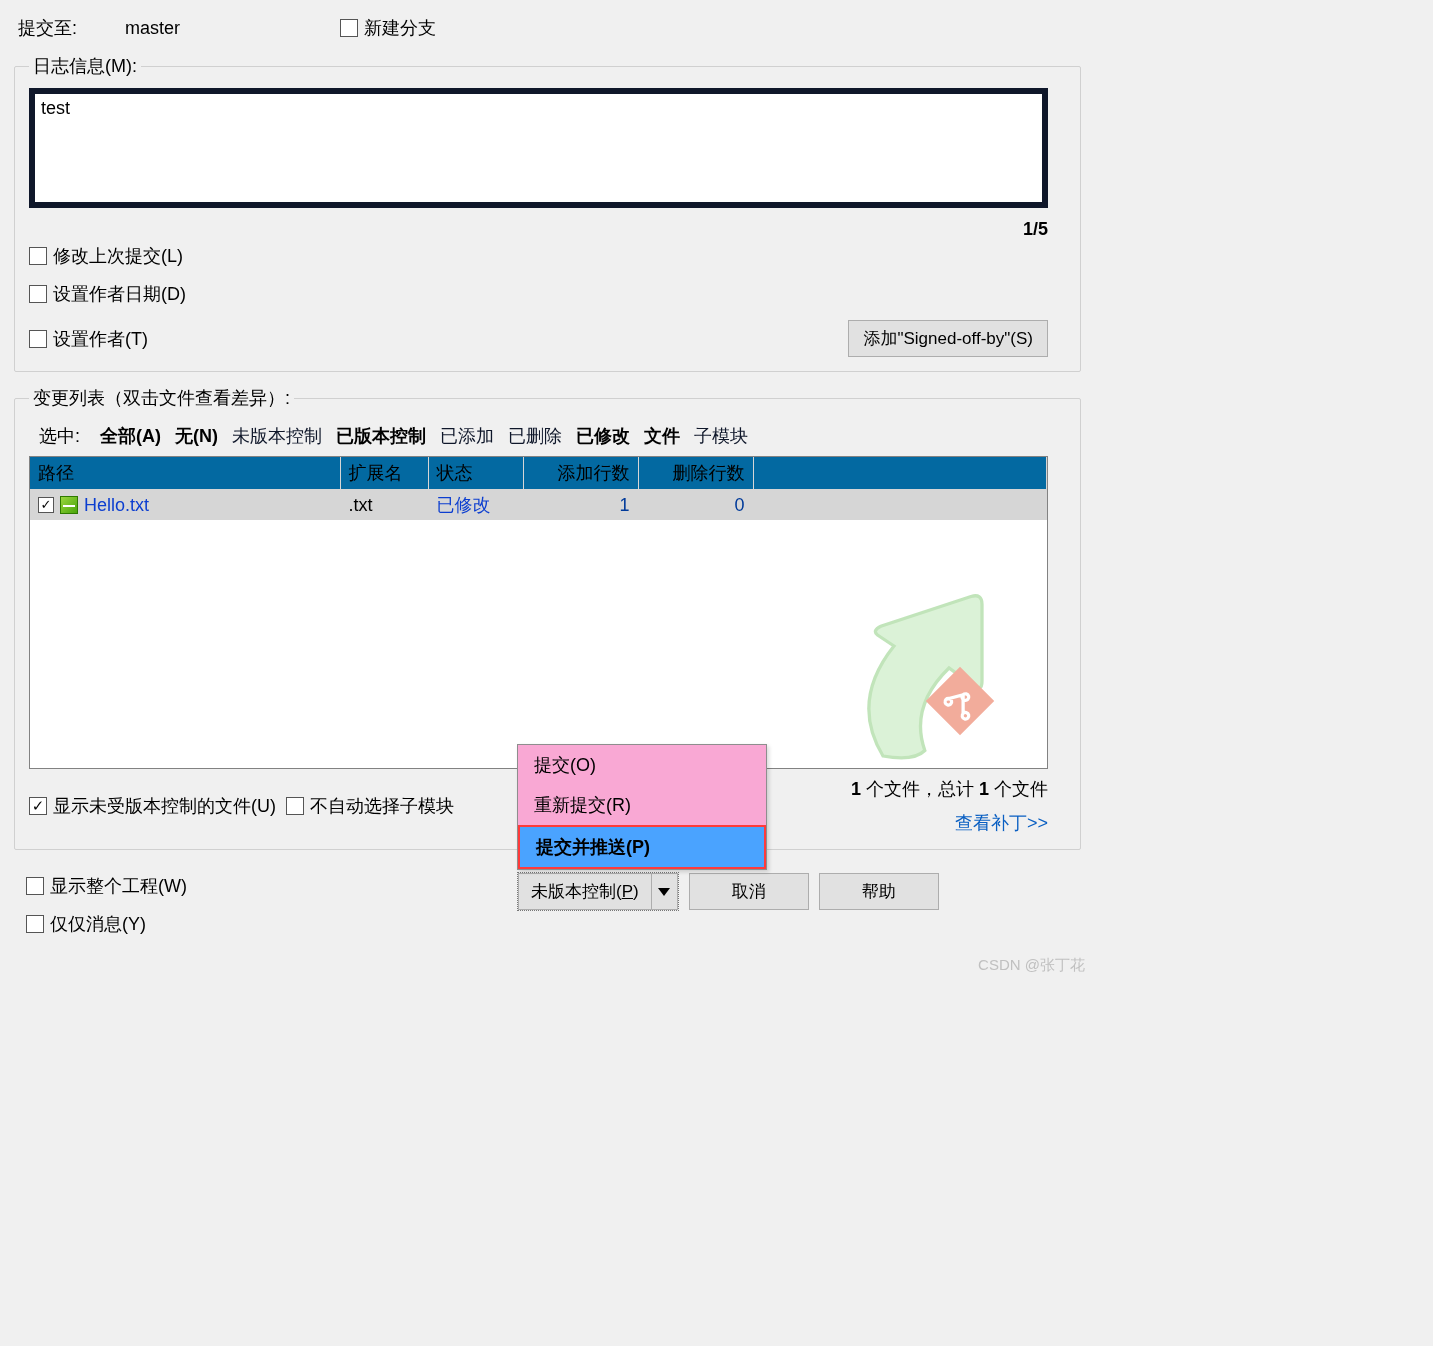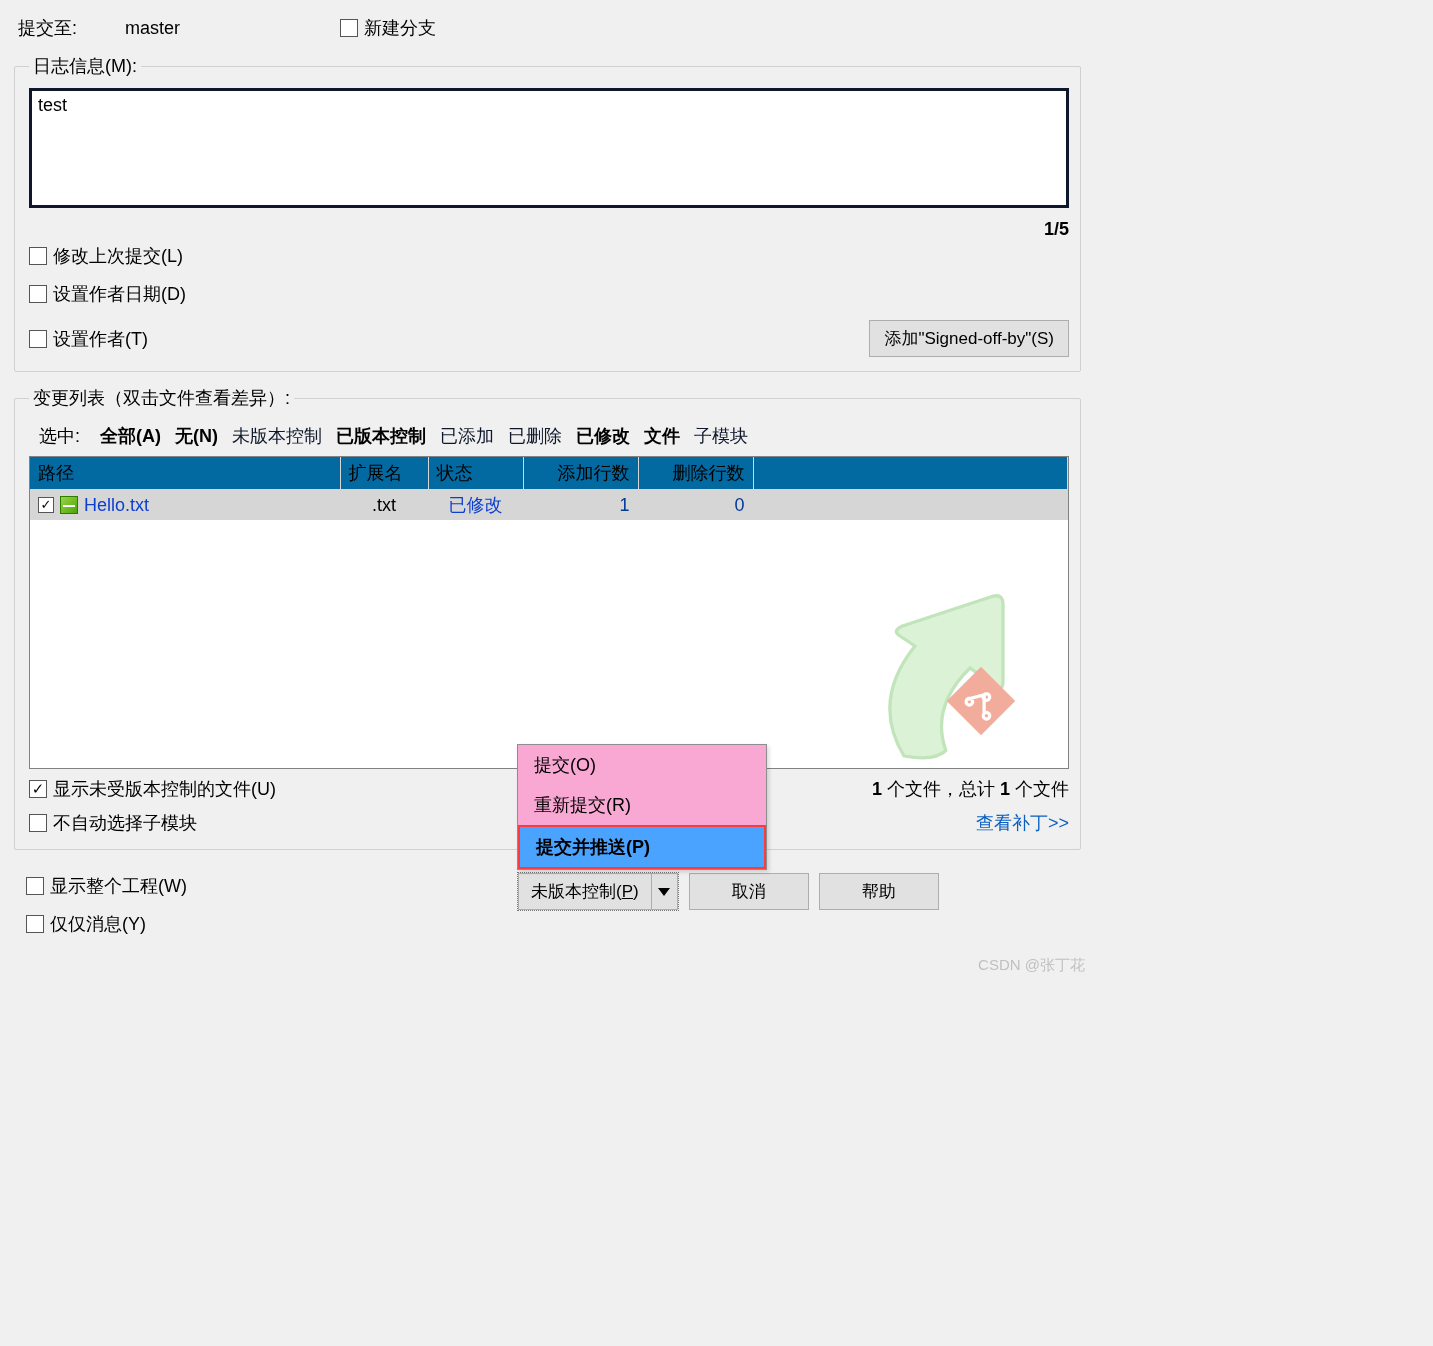--- a/index.html
+++ b/index.html
@@ -34,31 +34,31 @@
     display: block;
     font-size: 15px;
     line-height: 16px;
     text-align: center;
     color: #000;
   }
   fieldset.group {
     border: 1px solid #d0d0d0;
     border-radius: 2px;
     margin: 4px 14px 14px 14px;
-    padding: 10px 11px 14px 14px;
+    padding: 10px 32px 14px 14px;
     position: relative;
   }
   fieldset.group > legend {
     padding: 0 4px;
     font-size: 18px;
   }
   .msgbox {
     width: 100%;
     height: 120px;
-    border: 3px solid #0f172a;
+    border: 6px solid #0f172a;
     background: #fff;
     padding: 4px 6px;
     font-family: inherit;
     font-size: 18px;
     resize: none;
   }
   .counter-row {
     display: flex;
     justify-content: flex-end;
     margin-top: 6px;
@@ -89,21 +89,21 @@
     position: relative;
     border: 1px solid #828282;
     background: #fff;
     height: 313px;
     overflow: hidden;
   }
   table { border-collapse: collapse; width: 100%; }
   thead th { border-right: 1px solid #d6d6d6; border-bottom:1px solid #d6d6d6; background: #0369a1; font-weight: normal; text-align: left; padding: 4px 8px; }
   thead th.r { text-align: right; }
   tbody tr.sel { background: #d6d6d6; }
-  tbody td { padding: 3px 8px; border-right: 1px solid transparent; text-align: center; }
+  tbody td { padding: 3px 8px; border-right: 1px solid transparent; }
   tbody td.r { text-align: right; color: #003a9a; }
   .path-cell { display: flex; align-items: center; gap: 6px; }
   .file-cbx {
     width: 16px; height: 16px;
     border: 1.5px solid #555; background: #fff;
   }
   .file-cbx.checked::after {
     content: "✓"; display:block; font-size:13px; line-height:14px; text-align:center;
   }
   .file-icon {
@@ -121,21 +121,21 @@
     position: absolute; right: 10px; bottom: -10px;
     width: 220px; height: 220px; opacity: 0.55;
     pointer-events: none;
   }
   .below-table {
     display: grid;
     grid-template-columns: 1fr auto;
     gap: 6px 14px;
     margin-top: 8px;
   }
-  .lhs-opts { display:flex; flex-direction:column; gap: 10px; }
+  .lhs-opts { display:flex; gap: 10px; }
   .summary { text-align: right; white-space: nowrap; }
   .summary b { font-weight: bold; }
   .view-patch { color: #0a5fc2; text-align: right; margin-top: 10px; }
   .bottom-opts {
     display: flex; flex-direction: column; gap: 14px;
     padding: 10px 18px 16px 26px;
   }
   .popup {
     position: absolute;
     left: 422px;

